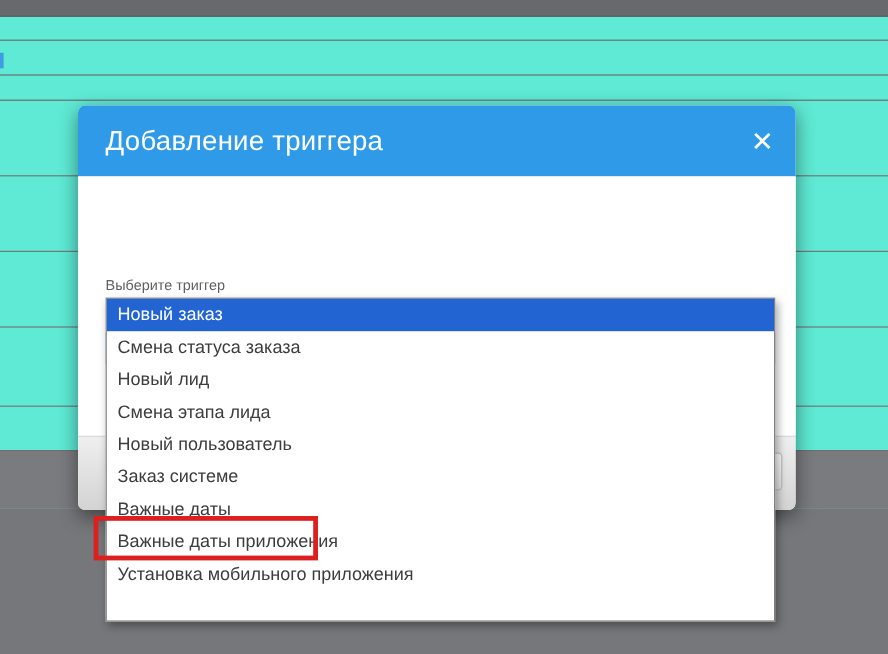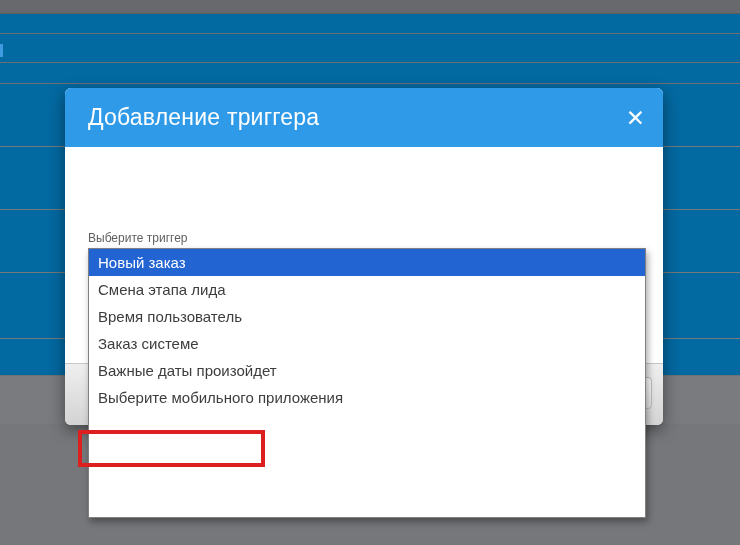--- a/index.html
+++ b/index.html
@@ -3,21 +3,21 @@
 <meta charset="utf-8">
 <style>
   :root{
     --header-blue:#2f9ae8;
     --selection-blue:#2264d2;
     --annotation-red:#dc1f1f;
   }
   *{box-sizing:border-box;margin:0;padding:0;}
   html,body{width:740px;height:545px;overflow:hidden;}
   body{font-family:"Liberation Sans","DejaVu Sans",sans-serif;}
-  .screen{position:relative;width:740px;height:545px;background:#0369a1;overflow:hidden;}
+  .screen{position:relative;width:740px;height:545px;background:#5eead4;overflow:hidden;}
 
   
   .bg-topbar{position:absolute;left:0;top:0;width:740px;height:14px;background:#67696c;border-bottom:1px solid #5b5d60;}
   .bg-line{position:absolute;left:0;width:740px;height:1px;background:#6d6f72;}
   .bg-line.faint{background:#76787b;}
   .bg-band{position:absolute;left:0;top:375px;width:740px;height:49px;background:#797b7e;border-top:1px solid #6f7174;}
   .bg-bottom{position:absolute;left:0;top:424px;width:740px;height:121px;background:#75777a;}
   .bg-bluetick{position:absolute;left:0;top:44px;width:3px;height:13px;background:#3f9ce2;}
 
   
@@ -87,22 +87,25 @@
         </svg>
       </div>
     </div>
     <div class="modal-footer">
       <button class="footer-btn"></button>
     </div>
   </div>
 
   <div class="dropdown">
       <div class="dd-item selected">Новый заказ</div>
+      <div class="dd-item">Смена статуса заказа</div>
+      <div class="dd-item">Новый лид</div>
       <div class="dd-item">Смена этапа лида</div>
-      <div class="dd-item">Время пользователь</div>
+      <div class="dd-item">Новый пользователь</div>
       <div class="dd-item">Заказ системе</div>
-      <div class="dd-item">Важные даты произойдет</div>
-      <div class="dd-item">Выберите мобильного приложения</div>
+      <div class="dd-item">Важные даты</div>
+      <div class="dd-item">Важные даты приложения</div>
+      <div class="dd-item">Установка мобильного приложения</div>
     </div>
 
   <div class="annotation-box" style="top: 430px;"></div>
 
 </div>
 
 </body></html>

